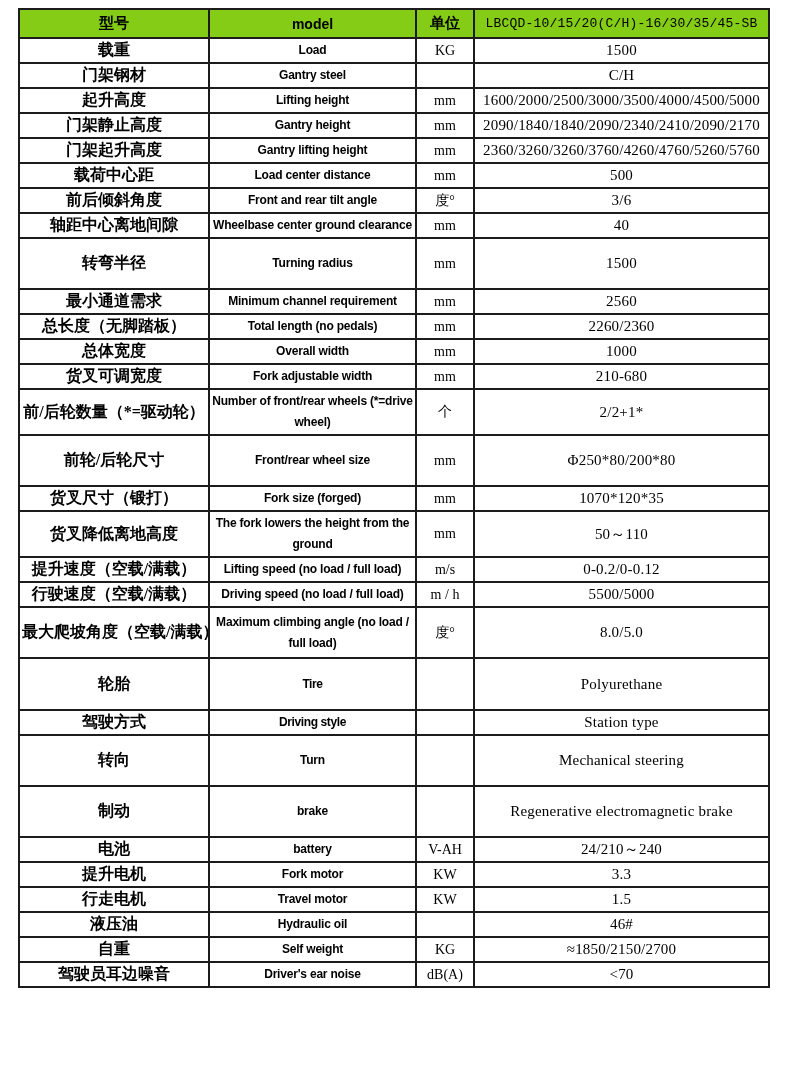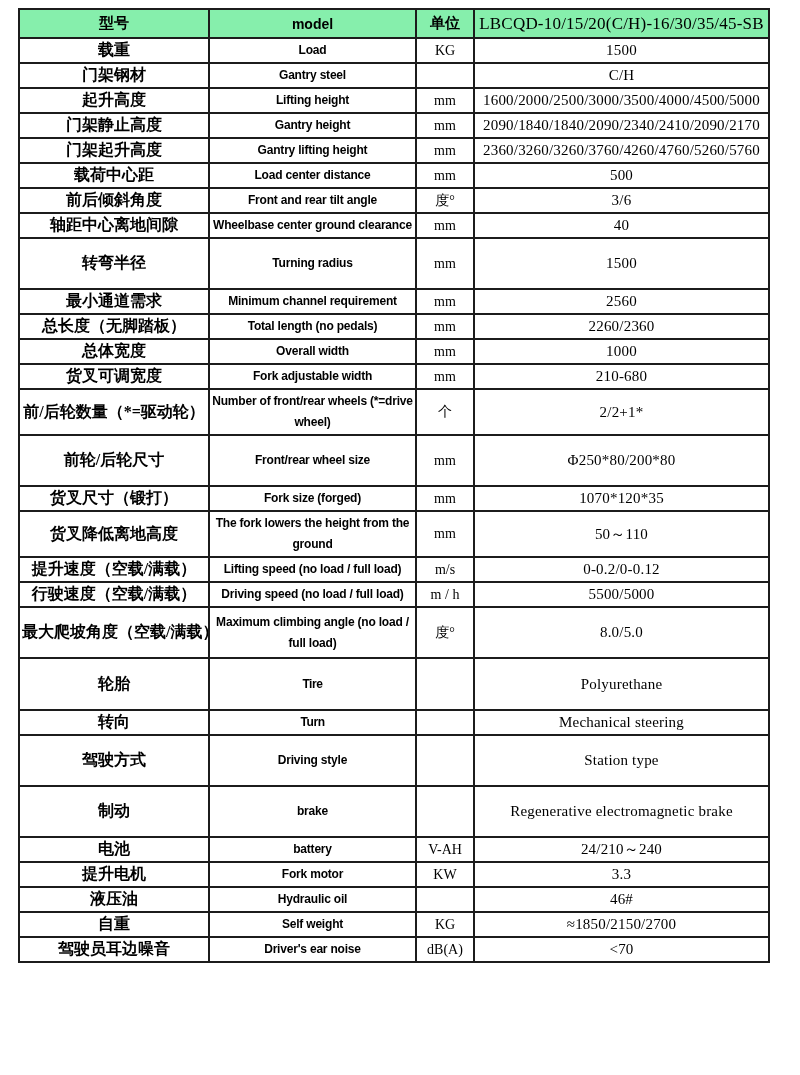--- a/index.html
+++ b/index.html
@@ -38,22 +38,22 @@
   thead th { font-weight: bold; }
   th.cn, th.unit {
     font-family: "Liberation Serif", serif;
     font-size: 15px;
   }
   th.en {
     font-family: "Liberation Sans", sans-serif;
     font-size: 14px;
   }
   th.value {
-    font-family: Liberation Serif, serif;
-    font-size: 17px;
+    font-family: Liberation Mono, monospace;
+    font-size: 13px;
     font-weight: normal;
     letter-spacing: 0.2px;
   }
   tbody tr { height: 25px; }
   
   tbody tr:nth-child(9),
   tbody tr:nth-child(15),
   tbody tr:nth-child(20),
   tbody tr:nth-child(23),
   tbody tr:nth-child(24) { height: 51px; }
@@ -98,21 +98,21 @@
 
 <div class="page" style="background: rgb(255, 255, 255);">
   <table class="spec">
     <colgroup>
       <col style="width:190px">
       <col style="width:207px">
       <col style="width:58px">
       <col style="width:295px">
     </colgroup>
     <thead>
-      <tr style="background: #86efac; border-radius: 14px;">
+      <tr style="background: #84cc16; border-radius: 14px;">
         <th class="cn">型号</th>
         <th class="en">model</th>
         <th class="unit">单位</th>
         <th class="value">LBCQD-10/15/20(C/H)-16/30/35/45-SB</th>
       </tr>
     </thead>
     <tbody id="spec-body">
         <tr>
       <td class="cn">载重</td>
       <td class="en">Load</td>
@@ -233,48 +233,54 @@
       <td class="unit">度°</td>
       <td class="value">8.0/5.0</td>
     </tr>
         <tr>
       <td class="cn">轮胎</td>
       <td class="en">Tire</td>
       <td class="unit"></td>
       <td class="value">Polyurethane</td>
     </tr>
         <tr>
+      <td class="cn">驾驶方式</td>
+      <td class="en">Driving style</td>
+      <td class="unit"></td>
+      <td class="value">Station type</td>
+    </tr>
+        <tr>
       <td class="cn">转向</td>
       <td class="en">Turn</td>
       <td class="unit"></td>
       <td class="value">Mechanical steering</td>
-    </tr>
-        <tr>
-      <td class="cn">驾驶方式</td>
-      <td class="en">Driving style</td>
-      <td class="unit"></td>
-      <td class="value">Station type</td>
     </tr>
         <tr>
       <td class="cn">制动</td>
       <td class="en">brake</td>
       <td class="unit"></td>
       <td class="value">Regenerative electromagnetic brake</td>
     </tr>
         <tr>
       <td class="cn">电池</td>
       <td class="en">battery</td>
       <td class="unit">V-AH</td>
       <td class="value">24/210～240</td>
     </tr>
         <tr>
       <td class="cn">提升电机</td>
       <td class="en">Fork motor</td>
       <td class="unit">KW</td>
       <td class="value">3.3</td>
+    </tr>
+        <tr>
+      <td class="cn">行走电机</td>
+      <td class="en">Travel motor</td>
+      <td class="unit">KW</td>
+      <td class="value">1.5</td>
     </tr>
         <tr>
       <td class="cn">液压油</td>
       <td class="en">Hydraulic oil</td>
       <td class="unit"></td>
       <td class="value">46#</td>
     </tr>
         <tr>
       <td class="cn">自重</td>
       <td class="en">Self weight</td>

